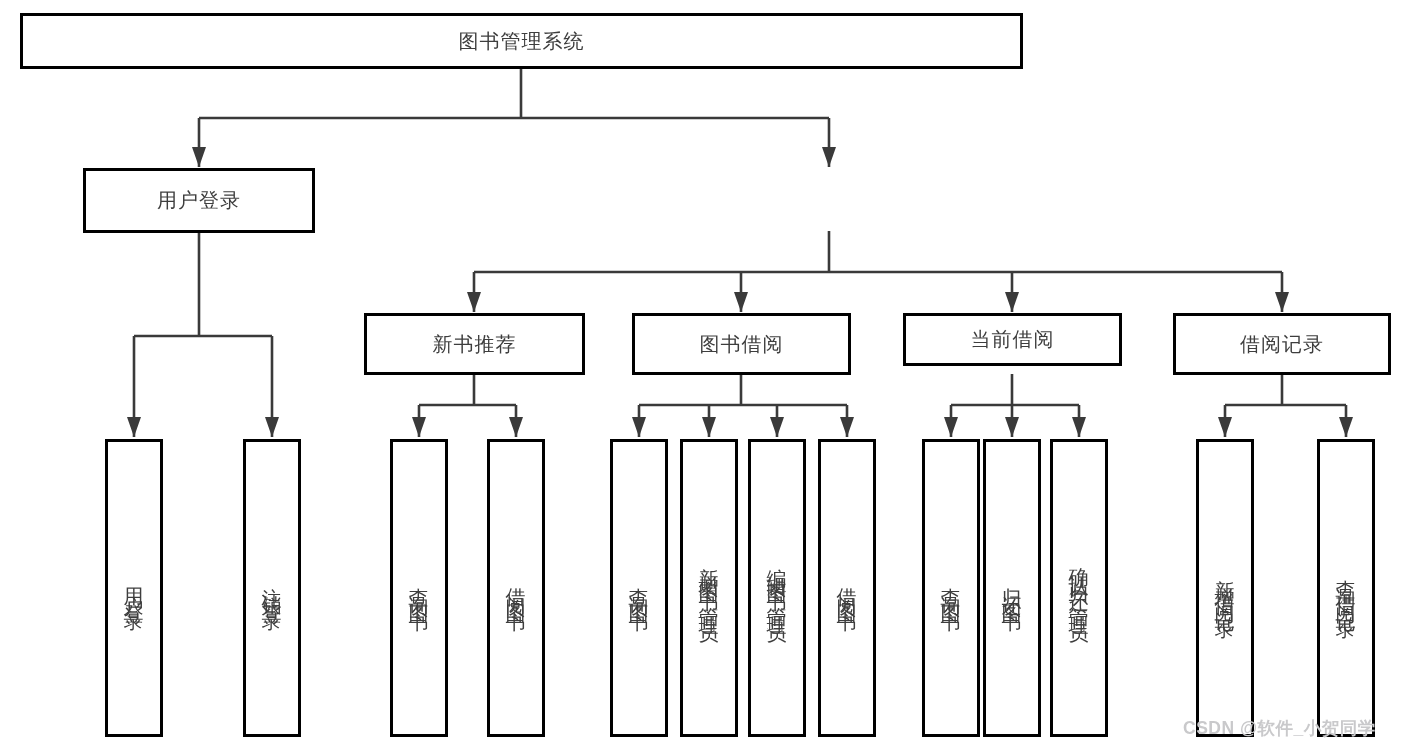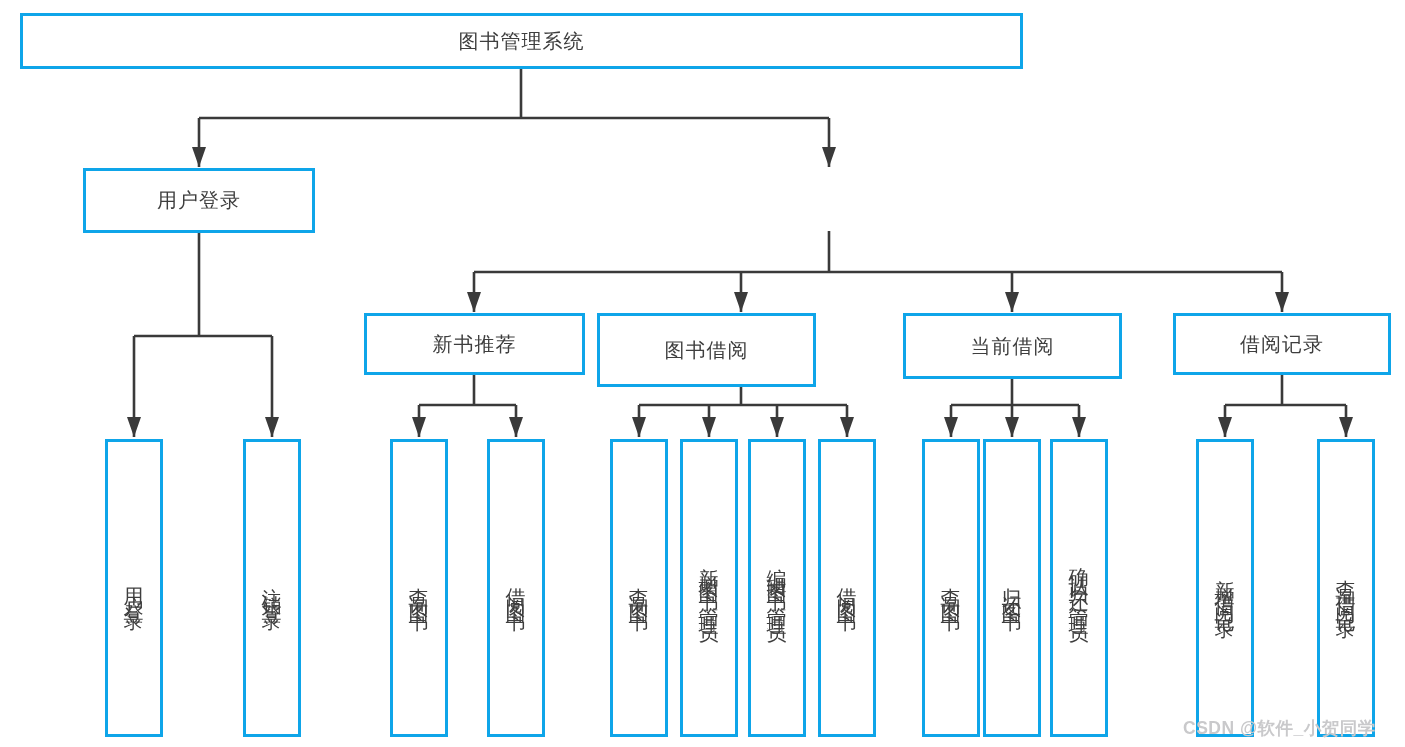--- a/index.html
+++ b/index.html
@@ -13,21 +13,21 @@
     overflow: hidden;
   }
   svg.connectors {
     position: absolute;
     left: 0; top: 0;
     z-index: 0;
   }
   .box {
     position: absolute;
     box-sizing: border-box;
-    border: 3px solid #0ea5e9;
+    border: 3px solid #000000;
     background: #ffffff;
     display: flex;
     align-items: center;
     justify-content: center;
     font-size: 20px;
     letter-spacing: 1px;
     color: #3e3e3e;
     z-index: 1;
     text-align: center;
     white-space: nowrap;
@@ -100,22 +100,22 @@
         <path d="M1346,405 V437"></path>
       </g>
     </g>
   </svg>
 
   <div class="box" style="left:20px;top:13px;width:1003px;height:56px">图书管理系统</div>
 
   <div class="box hbox" style="left:83px;top:168px;width:232px">用户登录</div>
 
   <div class="box" style="left:364px;top:313px;width:221px;height:62px">新书推荐</div>
-  <div class="box" style="left:597px;top:313px;width:219px;height:74px">图书借阅</div>
-  <div class="box" style="left:903px;top:313px;width:219px;height:66px">当前借阅</div>
+  <div class="box" style="left:632px;top:313px;width:219px;height:62px">图书借阅</div>
+  <div class="box" style="left:903px;top:313px;width:219px;height:53px">当前借阅</div>
   <div class="box" style="left:1173px;top:313px;width:218px;height:62px">借阅记录</div>
 
   <div class="box vbox" style="left:105px">
     <span class="vtext">用户登录</span>
   </div>
   <div class="box vbox" style="left:243px">
     <span class="vtext">注销登录</span>
   </div>
 
   <div class="box vbox" style="left:390px">

